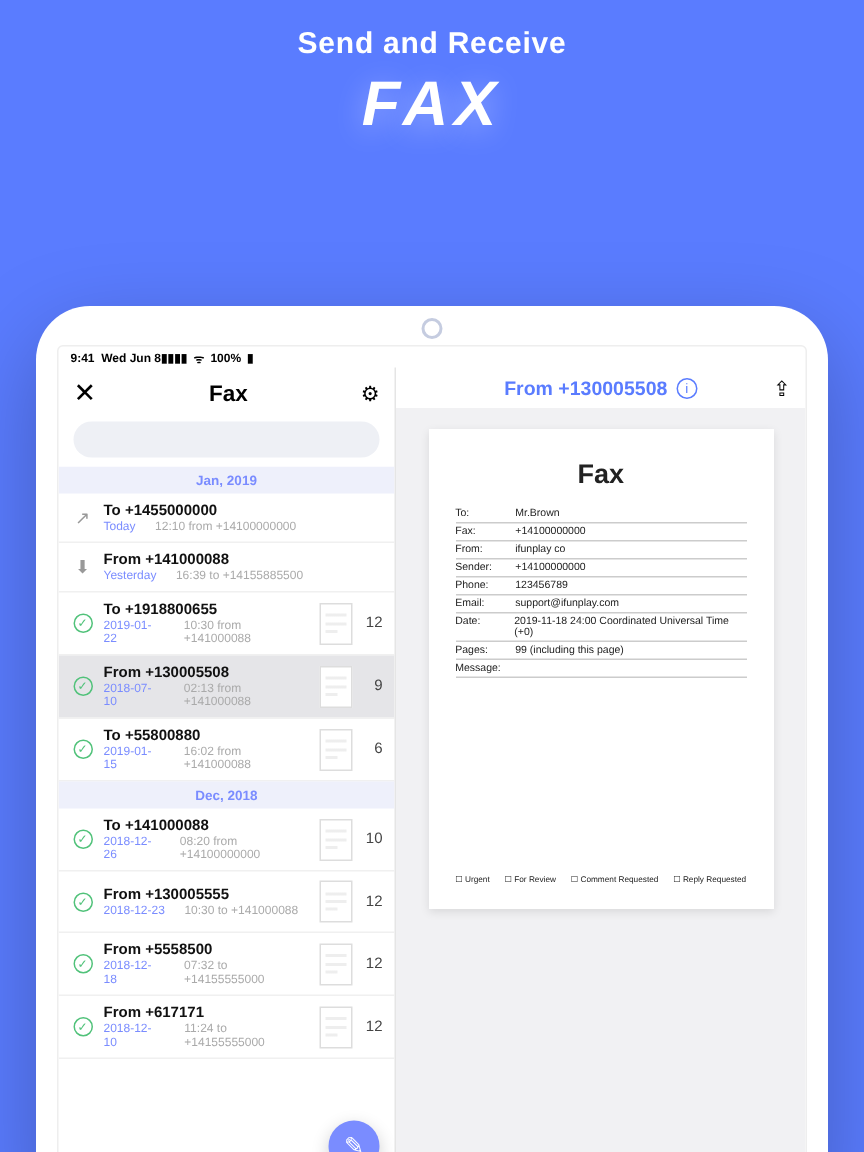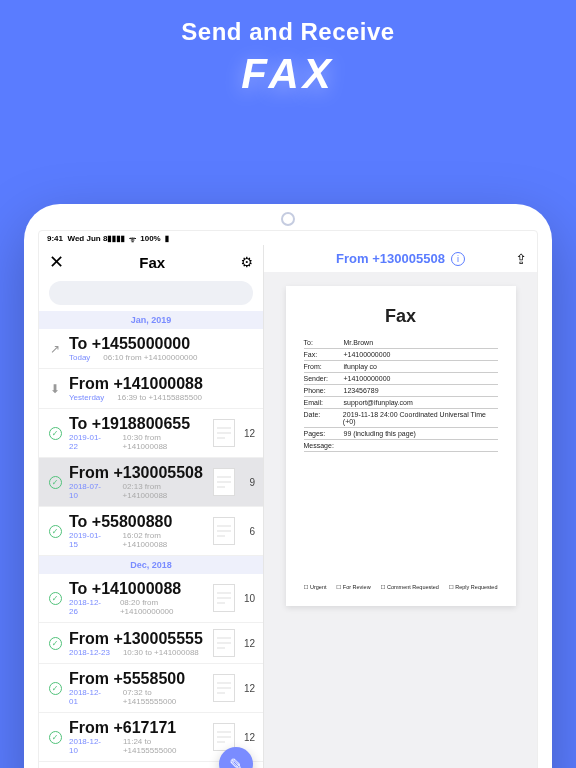--- a/index.html
+++ b/index.html
@@ -1,18 +1,18 @@
 <!DOCTYPE html>
 <html><head>
 <meta charset="utf-8">
 <style>
   * { box-sizing: border-box; margin: 0; padding: 0; font-family: -apple-system, "Helvetica Neue", Helvetica, Arial, sans-serif; }
   body { background: #5a7cff; width: 576px; height: 768px; overflow: hidden; position: relative; }
   .hero { text-align: center; color: #fff; padding: 18px 0 10px; }
-  .hero h1 { font-weight: 600; font-size: 24px; letter-spacing: .5px; }
+  .hero h1 { font-weight: 600; font-size: 20px; letter-spacing: .5px; }
   .hero h2 { font-weight: 800; font-size: 42px; letter-spacing: 4px; font-style: italic; margin-top: 4px; text-shadow: 0 4px 20px rgba(255,255,255,.4); }
   .tablet-frame { position: absolute; left: 24px; right: 24px; bottom: -40px; background: #fff; border-radius: 36px; padding: 26px 14px 18px; box-shadow: 0 20px 60px rgba(0,0,0,.25); }
   .home-indicator { width: 14px; height: 14px; border: 2px solid #c5cce0; border-radius: 50%; position: absolute; top: 8px; left: 50%; transform: translateX(-50%); }
   .screen { background:#fff; border:1px solid #eee; border-radius:4px; height:560px; display:flex; flex-direction:column; overflow:hidden; }
   .status-bar { height:14px; display:flex; align-items:center; padding:0 8px; font-size:8px; font-weight:600; }
   .status-right { display:flex; gap:4px; align-items:center; }
   .panes { flex:1; display:flex; }
   .left { width:225px; border-right:1px solid #e5e5e5; display:flex; flex-direction:column; position:relative; }
   .right { flex:1; display:flex; flex-direction:column; }
   .left-header { display:flex; align-items:center; justify-content:space-between; padding:6px 10px 4px; }
@@ -22,21 +22,21 @@
   .seg { margin:4px 10px 6px; background:#eef0f5; border-radius:14px; height:24px; display:flex; overflow:hidden; }
   .seg > div { flex:1; text-align:center; font-size:10px; line-height:24px; color:#444;margin-top:24px; }
   .seg .active { background:#7a8cff; color:#fff; border-radius:14px; }
   .section { background:#eef0fb; color:#7a8cff; font-size:9px; font-weight:700; text-align:center; padding:4px 0; }
   .list { flex:1; overflow:hidden; }
   .row { display:flex; align-items:center; gap:6px; padding:6px 8px; border-bottom:1px solid #f0f0f0; }
   .row.selected { background:#e5e5e8; }
   .row .ic { width:16px; height:16px; display:flex; align-items:center; justify-content:center; font-size:12px; color:#51c27a; }
   .row .ic.gray { color:#999; }
   .row .body { flex:1; min-width:0; }
-  .row .t { font-size:16px; font-weight:600; color:#111; }
+  .row .t { font-size:10px; font-weight:600; color:#111; }
   .row .s { font-size:8px; color:#7a8cff; display:flex; gap:13px; }
   .row .s .rest { color:#aaa; }
   .row .thumb { width:22px; height:28px; border:1px solid #ddd; background:#fff; position:relative; }
   .row .thumb::after { content:""; position:absolute; inset:3px; background:linear-gradient(#eee,#eee) 0 20%/100% 2px no-repeat,linear-gradient(#eee,#eee) 0 50%/100% 2px no-repeat,linear-gradient(#eee,#eee) 0 80%/60% 2px no-repeat; }
   .row .pages { font-size:10px; color:#444; width:14px; text-align:right; }
   .fab { position:absolute; right:10px; bottom:8px; width:34px; height:34px; border-radius:50%; background:#7a8cff; color:#fff; display:flex; align-items:center; justify-content:center; font-size:16px; box-shadow:0 4px 12px rgba(0,0,0,.2); }
   .right-header { display:flex; align-items:center; justify-content:center; padding:6px 10px; position:relative; }
   .right-header .title { color:#5a7cff; font-weight:600; font-size:13px; }
   .right-header .info { color:#5a7cff; border:1.5px solid #5a7cff; width:14px; height:14px; border-radius:50%; display:inline-flex; align-items:center; justify-content:center; font-size:9px; margin-left:6px; }
   .share { position:absolute; right:10px; top:6px; font-size:14px; }
@@ -82,21 +82,21 @@
           <div>Receive</div>
         </div>
         <div class="list" id="list">
             <div class="section">Jan, 2019</div>
             <div class="row">
               <div class="ic gray">↗</div>
               <div class="body">
                 <div class="t">To +1455000000</div>
                 <div class="s">
                   <span>Today</span>
-                  <span class="rest">06:10  from +14100000000</span>
+                  <span class="rest">12:10  from +14100000000</span>
                 </div>
               </div>
             </div>
             <div class="row">
               <div class="ic gray">⬇</div>
               <div class="body">
                 <div class="t">From +141000088</div>
                 <div class="s">
                   <span>Yesterday</span>
                   <span class="rest">16:39  to +14155885500</span>
@@ -174,21 +174,21 @@
               <div class="thumb"></div>
               <div class="pages">12</div>
             </div>
             <div class="row">
               <div class="ic ">
                 <span style="border:1.5px solid #51c27a;border-radius:50%;width:13px;height:13px;display:inline-flex;align-items:center;justify-content:center;font-size:8px;">✓</span>
               </div>
               <div class="body">
                 <div class="t">From +5558500</div>
                 <div class="s">
-                  <span>2018-12-01</span>
+                  <span>2018-12-18</span>
                   <span class="rest">07:32  to +14155555000</span>
                 </div>
               </div>
               <div class="thumb"></div>
               <div class="pages">12</div>
             </div>
             <div class="row">
               <div class="ic ">
                 <span style="border:1.5px solid #51c27a;border-radius:50%;width:13px;height:13px;display:inline-flex;align-items:center;justify-content:center;font-size:8px;">✓</span>
               </div>

